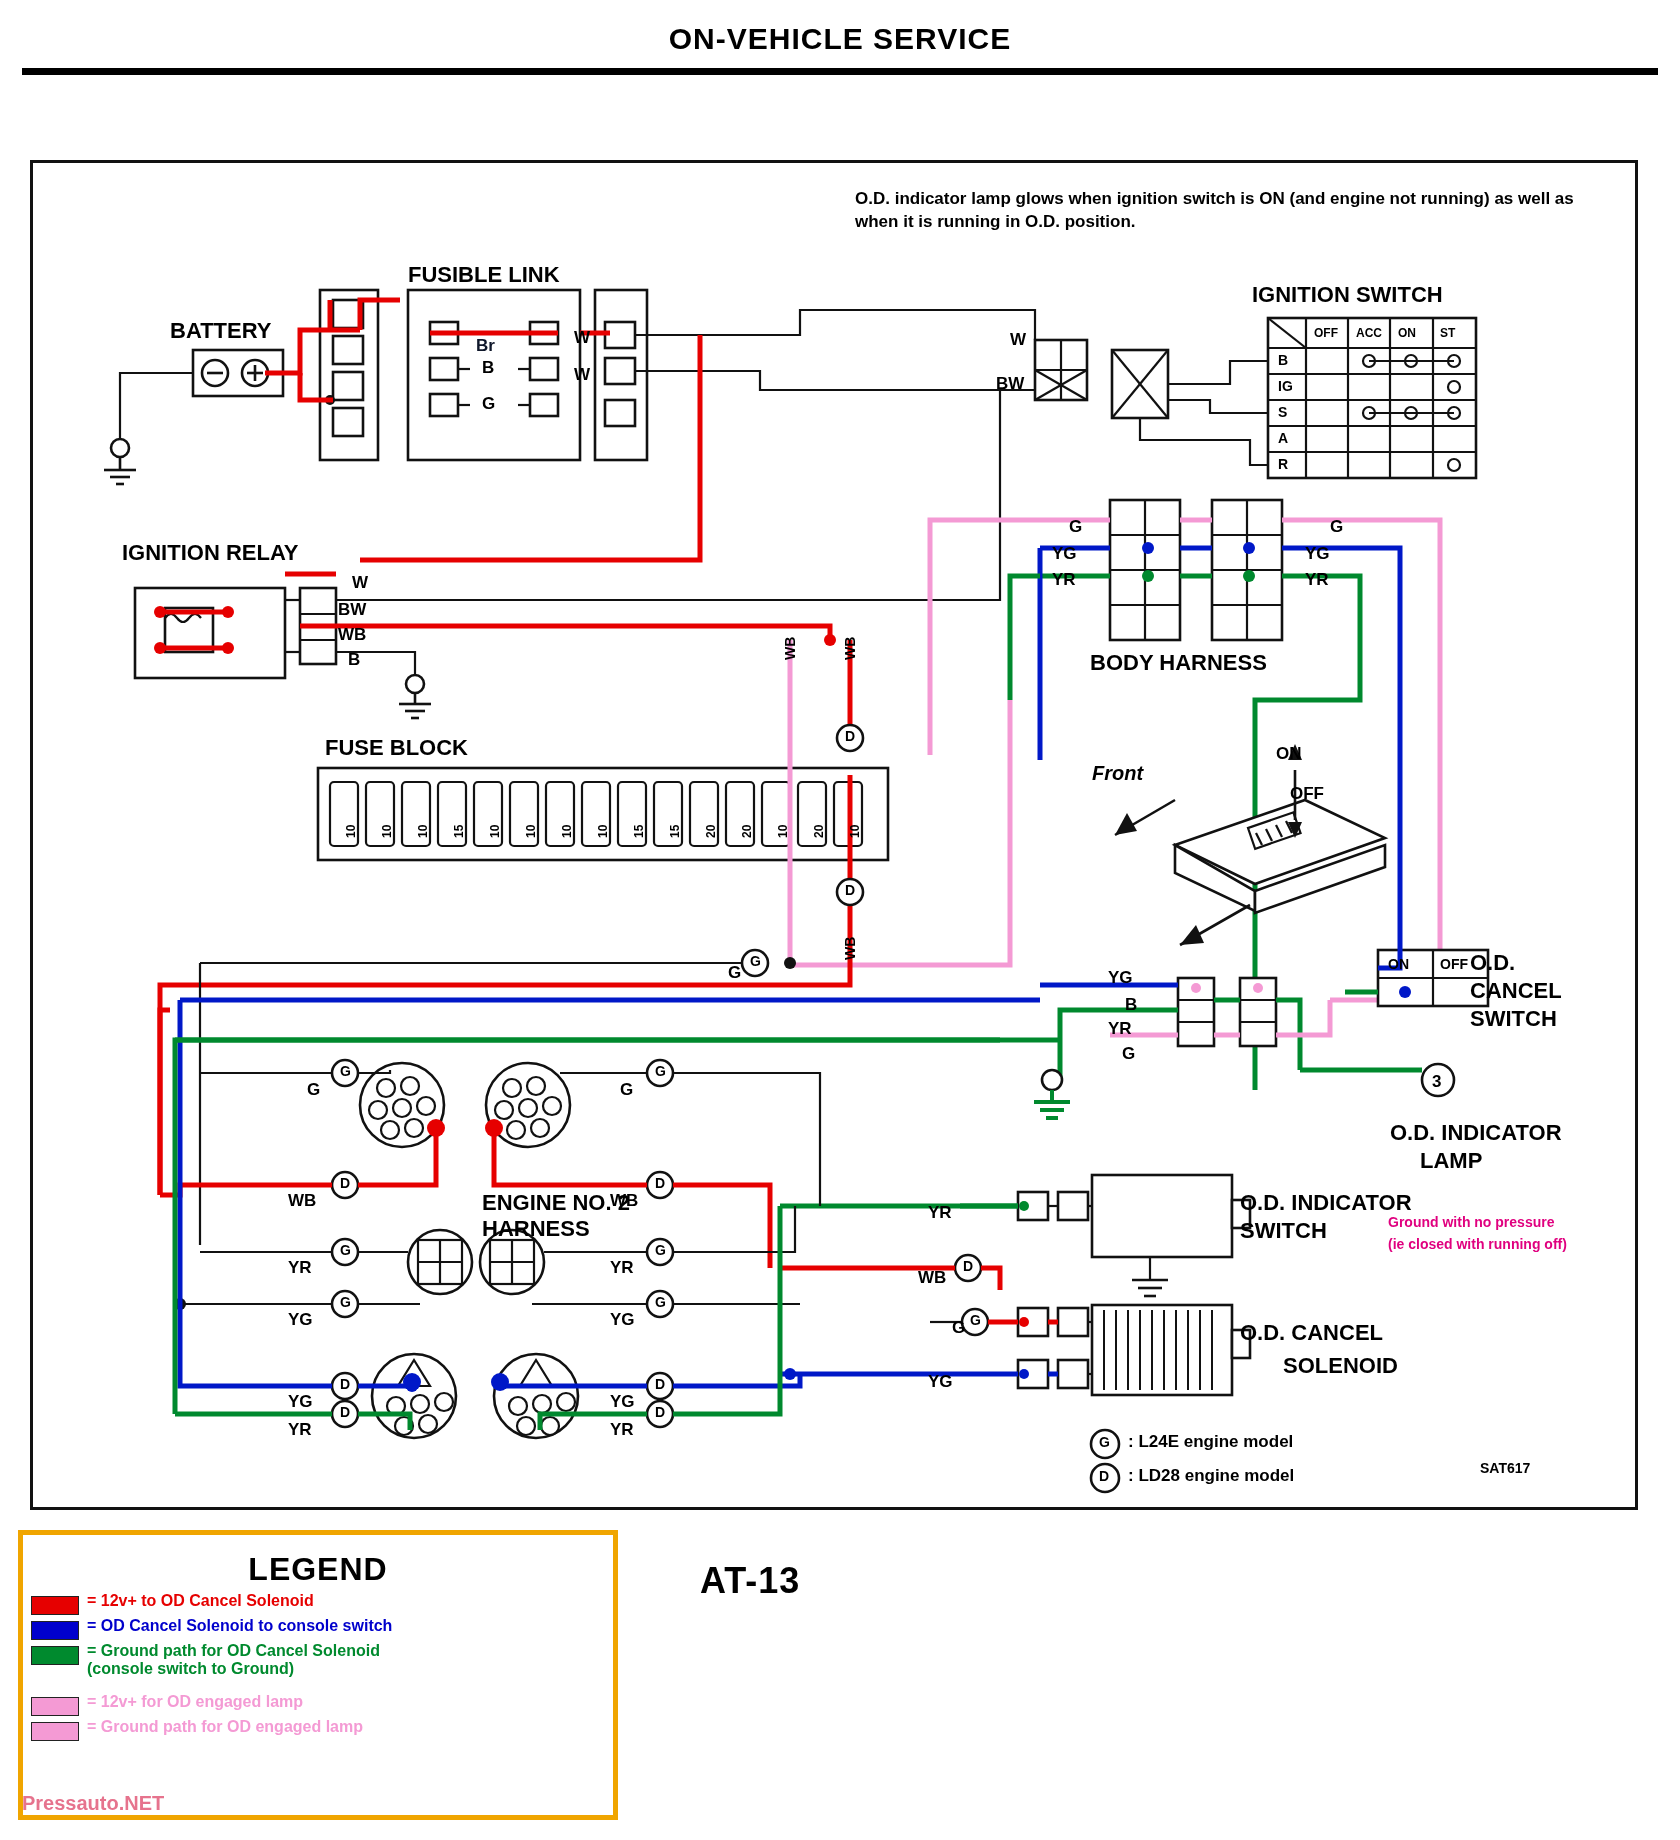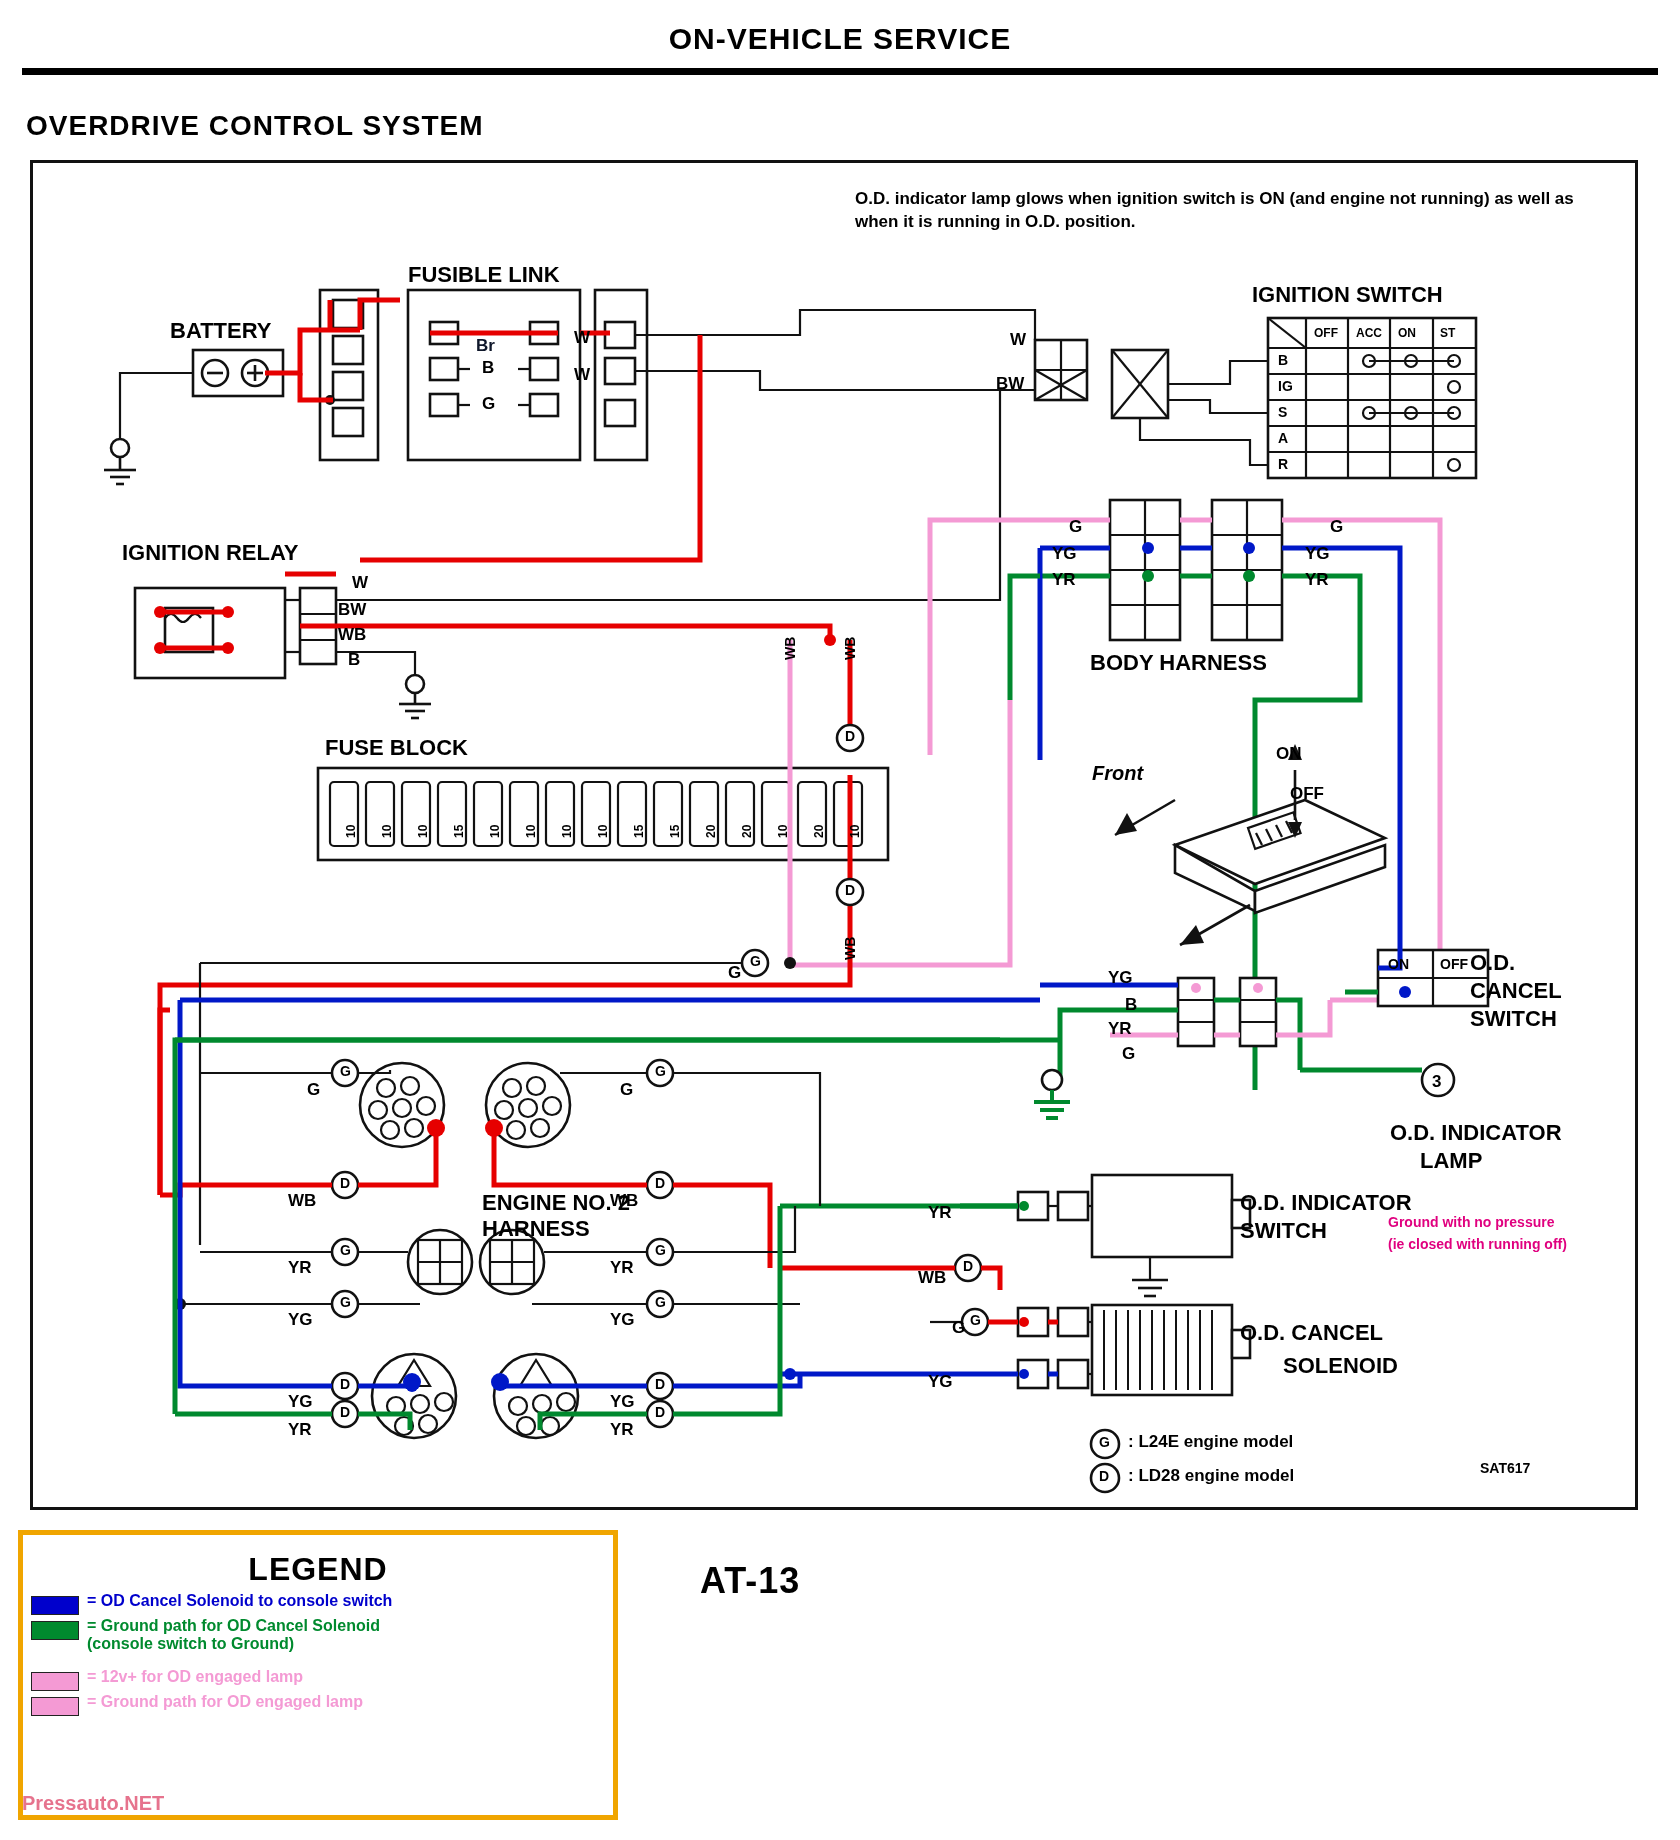--- a/index.html
+++ b/index.html
@@ -25,21 +25,20 @@
   .wm{position:absolute;left:22px;top:1792px;font-size:20px;font-weight:bold;color:#e25b7a;opacity:.85;}
   .notepink{color:#e0007f;}
 </style>
 </head>
 <body>
 
 <div class="page">
 
   <div class="hdr-title">ON-VEHICLE SERVICE</div>
   <div class="hdr-rule"></div>
-  <div class="sec-title">OVERDRIVE CONTROL SYSTEM</div>
   <div class="diagram-box"></div>
   <div class="note">O.D. indicator lamp glows when ignition switch is ON (and engine not running) as well as when it is running in O.D. position.</div>
 
   <svg class="ov" viewBox="0 0 1680 1840">
     <defs>
       <style>
         .k{stroke:#111;stroke-width:2.2;fill:none}
         .kt{stroke:#111;stroke-width:2.6;fill:none}
         .red{stroke:#e60000;stroke-width:5;fill:none}
         .blue{stroke:#0018c8;stroke-width:5;fill:none}
@@ -530,20 +529,24 @@
   <div class="lbl" style="left:482px;top:394px;">G</div>
 
   <div class="lbl sm" style="left:782px;top:660px;transform:rotate(-90deg);transform-origin:left top;">WB</div>
   <div class="lbl sm" style="left:842px;top:660px;transform:rotate(-90deg);transform-origin:left top;">WB</div>
   <div class="lbl sm" style="left:842px;top:960px;transform:rotate(-90deg);transform-origin:left top;">WB</div>
 
   <div class="sat">SAT617</div>
 
   <div class="legend">
     <h2>LEGEND</h2>
+    <div class="lg-row">
+      <span class="sw" style="background:#e60000"></span>
+      <span class="lg-txt" style="color:#e60000;white-space:pre-line">= 12v+ to OD Cancel Solenoid</span>
+    </div>
     <div class="lg-row">
       <span class="sw" style="background:#0000cc"></span>
       <span class="lg-txt" style="color:#0000cc;white-space:pre-line">= OD Cancel Solenoid to console switch</span>
     </div>
     <div class="lg-row">
       <span class="sw" style="background:#008a2e"></span>
       <span class="lg-txt" style="color:#008a2e;white-space:pre-line">= Ground path for OD Cancel Solenoid
 (console switch to Ground)</span>
     </div>
     <div class="lg-row" style="margin-top:14px">

